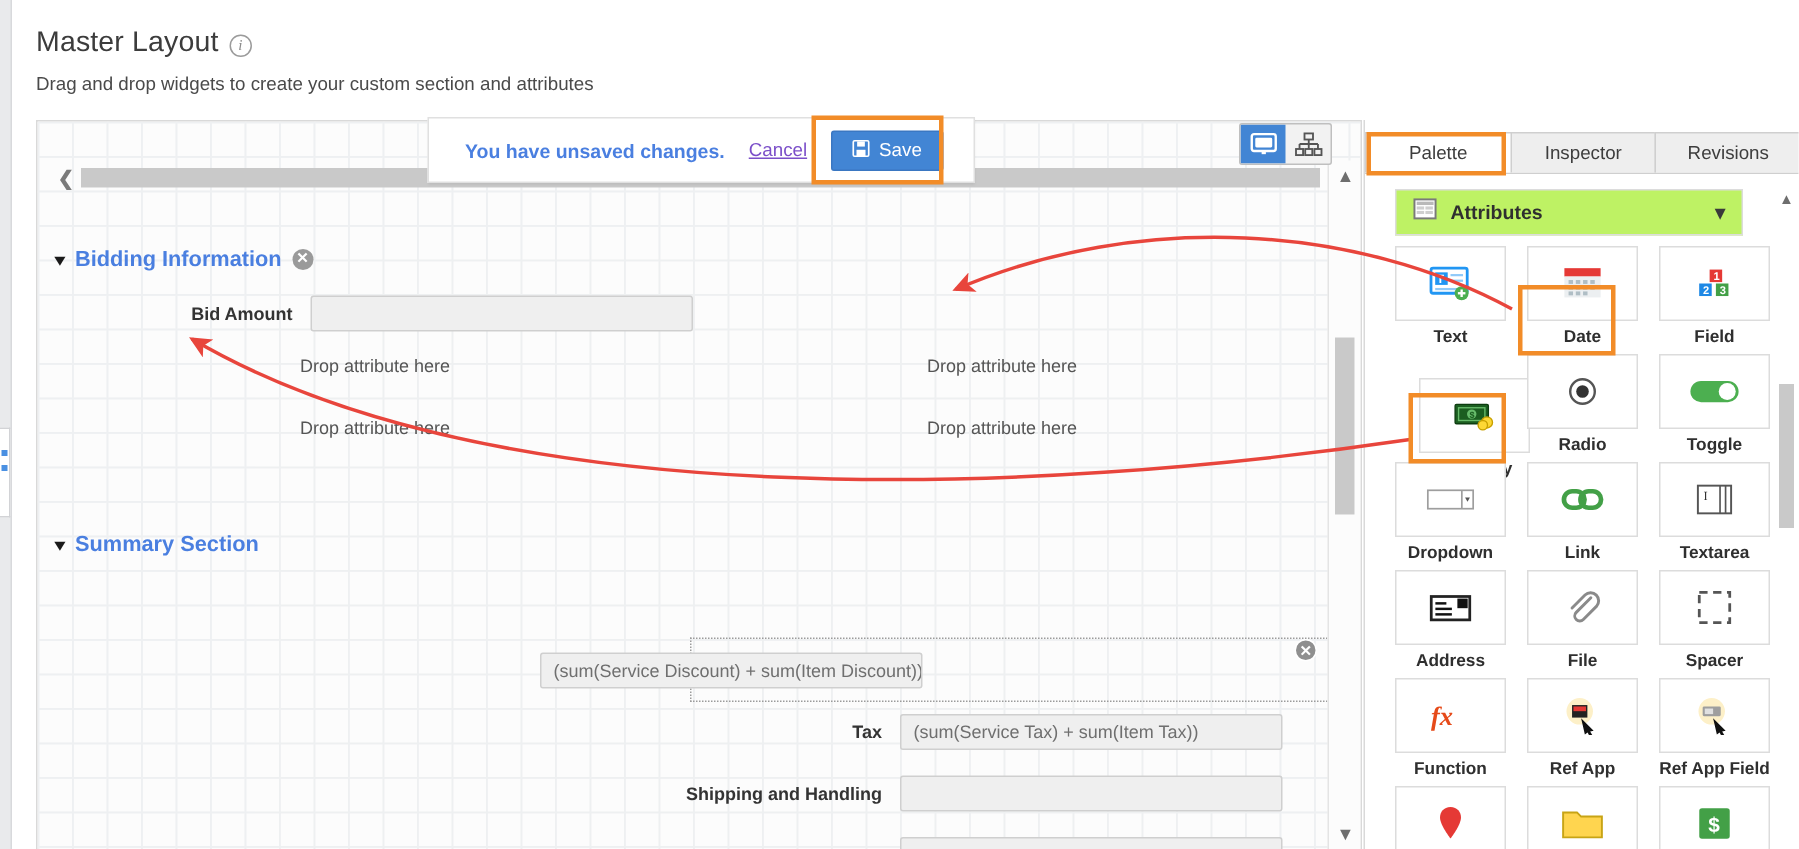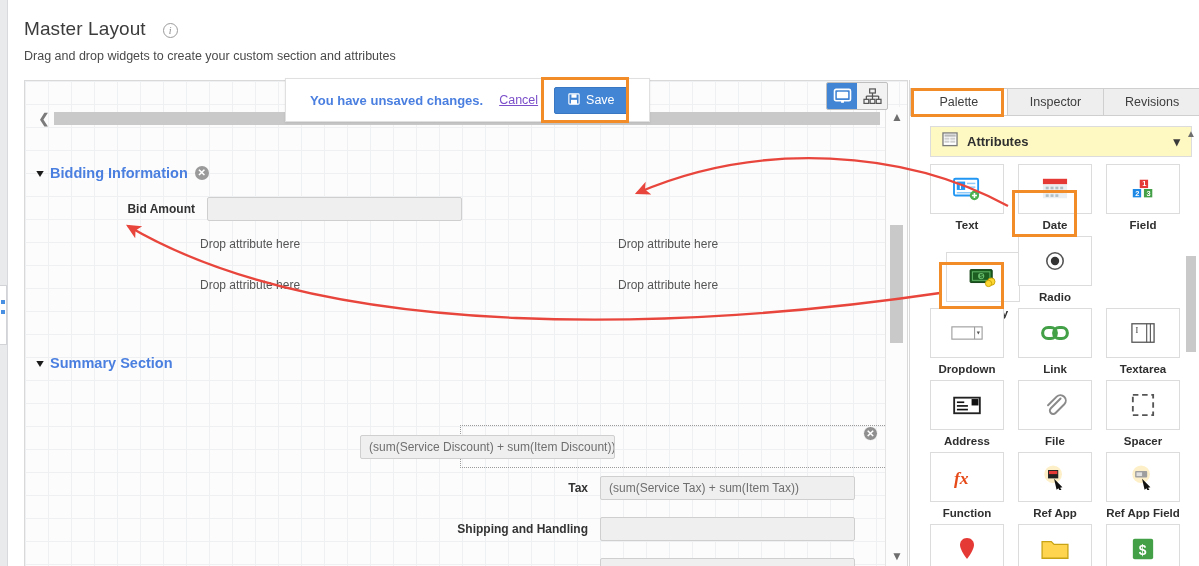--- a/index.html
+++ b/index.html
@@ -24,21 +24,21 @@
     position: absolute; left: 1px; top: 300px; width: 4px; height: 4px;
     background: #4a90e2;
   }
   .left-strip-dot2 {
     position: absolute; left: 1px; top: 310px; width: 4px; height: 4px;
     background: #4a90e2;
   }
 
   
   .page-header { position: absolute; left: 24px; top: 18px; }
-  .page-title-row { display: flex; align-items: center; gap: 17px; }
+  .page-title-row { display: flex; align-items: center; gap: 7px; }
   .page-title {
     font-size: 19px; color: #3c3c3c; font-weight: 400; letter-spacing: .1px;
   }
   .info-icon {
     width: 15px; height: 15px; border-radius: 50%;
     border: 1.3px solid #9b9b9b; color: #8a8a8a;
     font-size: 10px; font-style: italic; font-family: "Liberation Serif", serif;
     display: flex; align-items: center; justify-content: center;
     line-height: 1; cursor: pointer; margin-top: 3px;
   }
@@ -202,21 +202,21 @@
   .tab {
     flex: 1; height: 27px; display: flex; align-items: center;
     justify-content: center; font-size: 12.5px; color: #3d3d3d;
     background: #eeeeee; border: 1px solid #cfcfcf; border-bottom: none;
     cursor: pointer; margin-right: -1px;
   }
   .tab.active { background: #fff; position: relative; z-index: 2; }
 
   .attr-header {
     position: absolute; left: 20px; top: 46px;
-    width: 262px; height: 31px; background: #fef9c3;
+    width: 232px; height: 31px; background: #bef264;
     border: 1px solid #dcdcdc; display: flex; align-items: center;
     padding: 0 11px; gap: 9px; cursor: pointer;
   }
   .attr-header-label {
     font-size: 13px; font-weight: 700; color: #2f2f2f; flex: 1;
   }
   .chev { color: #3a3a3a; font-size: 13px; font-weight: 700; user-select: none; }
 
   .palette-grid {
     position: absolute; left: 20px; top: 84px;
@@ -473,20 +473,29 @@
       <div class="tile-cell" style="left:88px; top:72px;">
         <div class="tile-box">
           <svg width="22" height="22" viewBox="0 0 22 22">
             <circle cx="11" cy="11" r="8.2" fill="#fff" stroke="#555" stroke-width="1.6"></circle>
             <circle cx="11" cy="11" r="4.2" fill="#333"></circle>
           </svg>
         </div>
         <div class="tile-label">Radio</div>
       </div>
 
+      <div class="tile-cell" style="left:176px; top:72px;">
+        <div class="tile-box">
+          <svg width="34" height="18" viewBox="0 0 36 19">
+            <rect x="1" y="2" width="34" height="15" rx="7.5" fill="#4caf50"></rect>
+            <circle cx="27" cy="9.5" r="6" fill="#fff"></circle>
+          </svg>
+        </div>
+        <div class="tile-label">Toggle</div>
+      </div>
 
       <div class="tile-cell" style="left:0px; top:144px;">
         <div class="tile-box">
           <svg width="34" height="18" viewBox="0 0 36 19">
             <rect x="2" y="3" width="32" height="13" fill="#fff" stroke="#9e9e9e" stroke-width="1.2"></rect>
             <line x1="26" y1="3" x2="26" y2="16" stroke="#9e9e9e" stroke-width="1.2"></line>
             <path d="M28.3 8 L31.7 8 L30 11 Z" fill="#555"></path>
           </svg>
         </div>
         <div class="tile-label">Dropdown</div>

